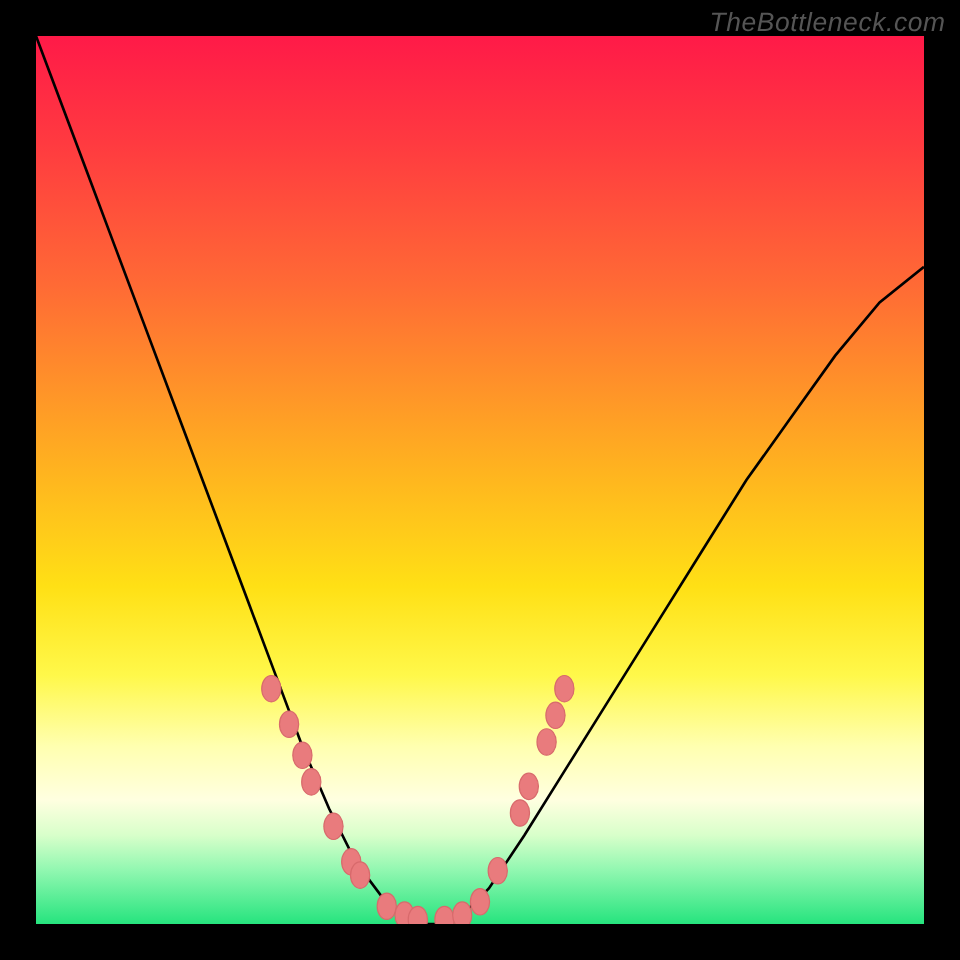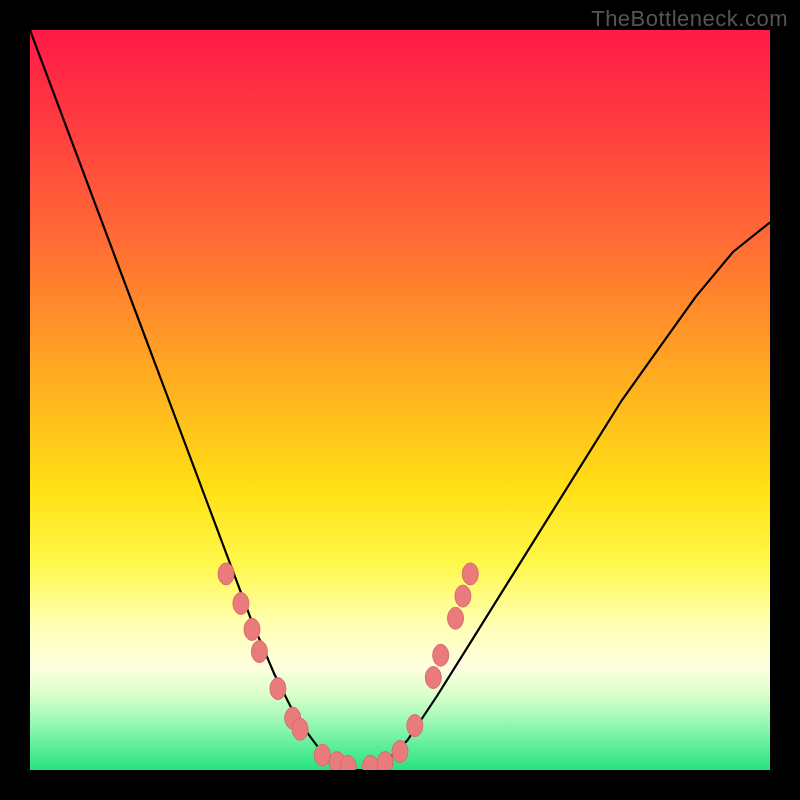--- a/index.html
+++ b/index.html
@@ -8,20 +8,21 @@
     width: 800px;
     height: 800px;
     background: #000;
     font-family: Arial, Helvetica, sans-serif;
   }
   .frame {
     position: relative;
     width: 800px;
     height: 615px;
     background: #000;
+    font-style: italic;
   }
   .watermark {
     position: absolute;
     top: 6px;
     right: 12px;
     color: #555;
     font-size: 22px;
     font-weight: 500;
     letter-spacing: 0.5px;
     z-index: 10;

